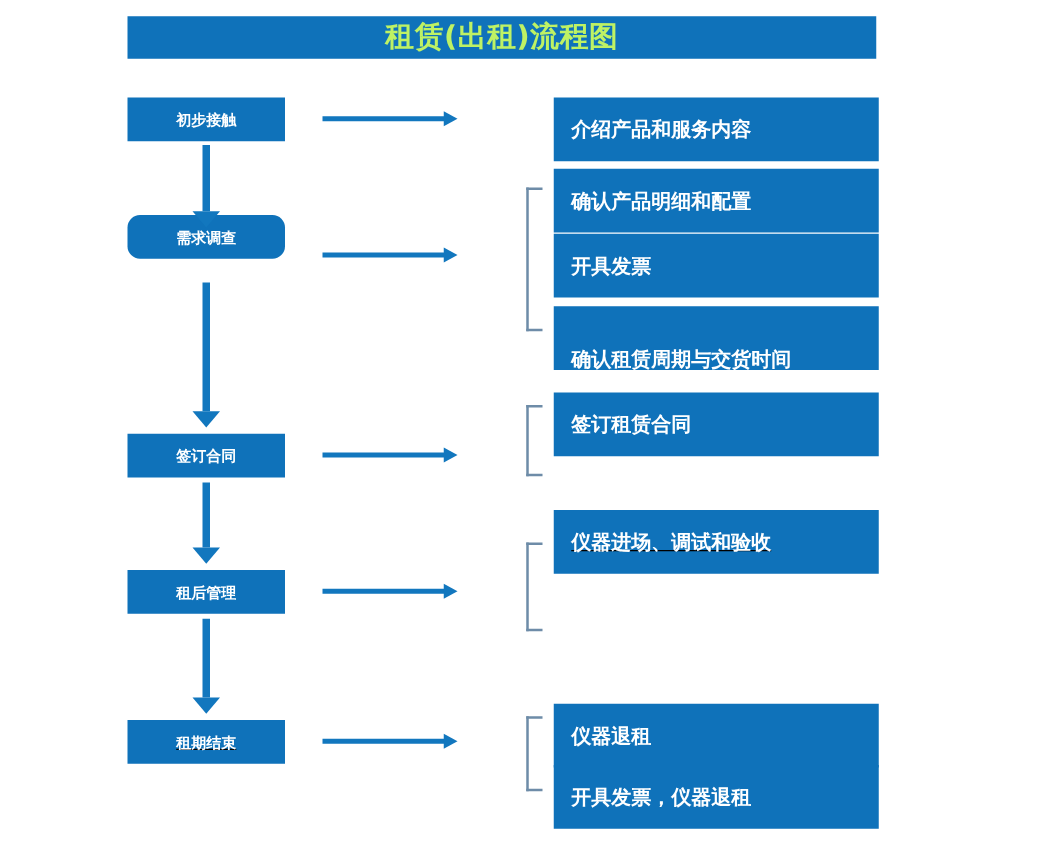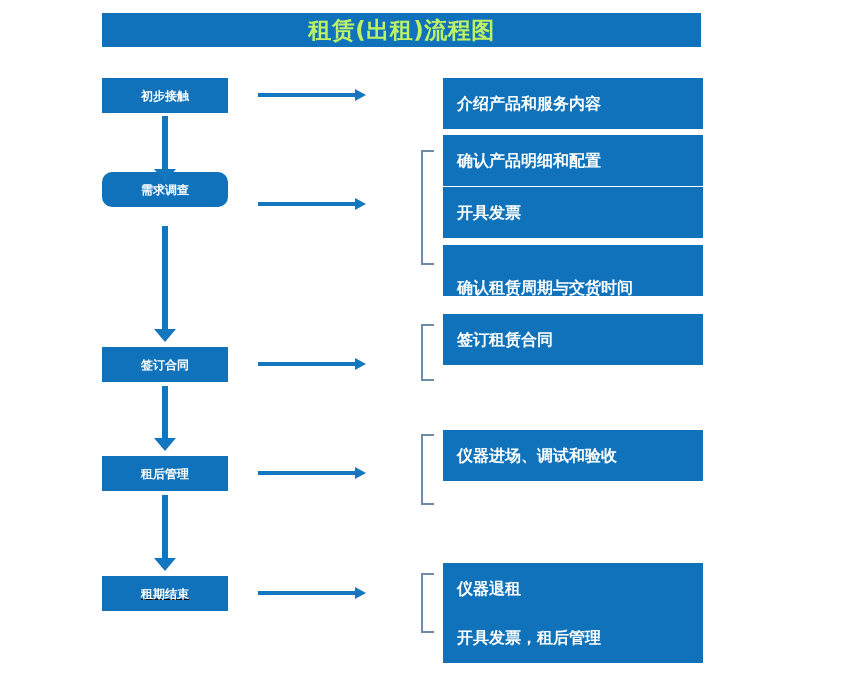--- a/index.html
+++ b/index.html
@@ -179,23 +179,23 @@
   </div>
   <div class="node detail" style="top:187px;">
     <span class="node-label">开具发票</span>
   </div>
   <div class="node detail" style="top:245px;align-items:flex-end;">
     <span class="node-label">确认租赁周期与交货时间</span>
   </div>
   <div class="node detail" style="top:314px;">
     <span class="node-label">签订租赁合同</span>
   </div>
-  <div class="node detail" style="top:430px;">
+  <div class="node detail" style="top:408px;text-decoration:underline;">
     <span class="node-label">仪器进场、调试和验收</span>
   </div>
   <div class="node detail" style="top:563px;text-align:center;">
     <span class="node-label">仪器退租</span>
   </div>
   <div class="node detail" style="top:612px;">
-    <span class="node-label">开具发票，租后管理</span>
+    <span class="node-label">开具发票，仪器退租</span>
   </div>
 
 </div>
 
 </body></html>

